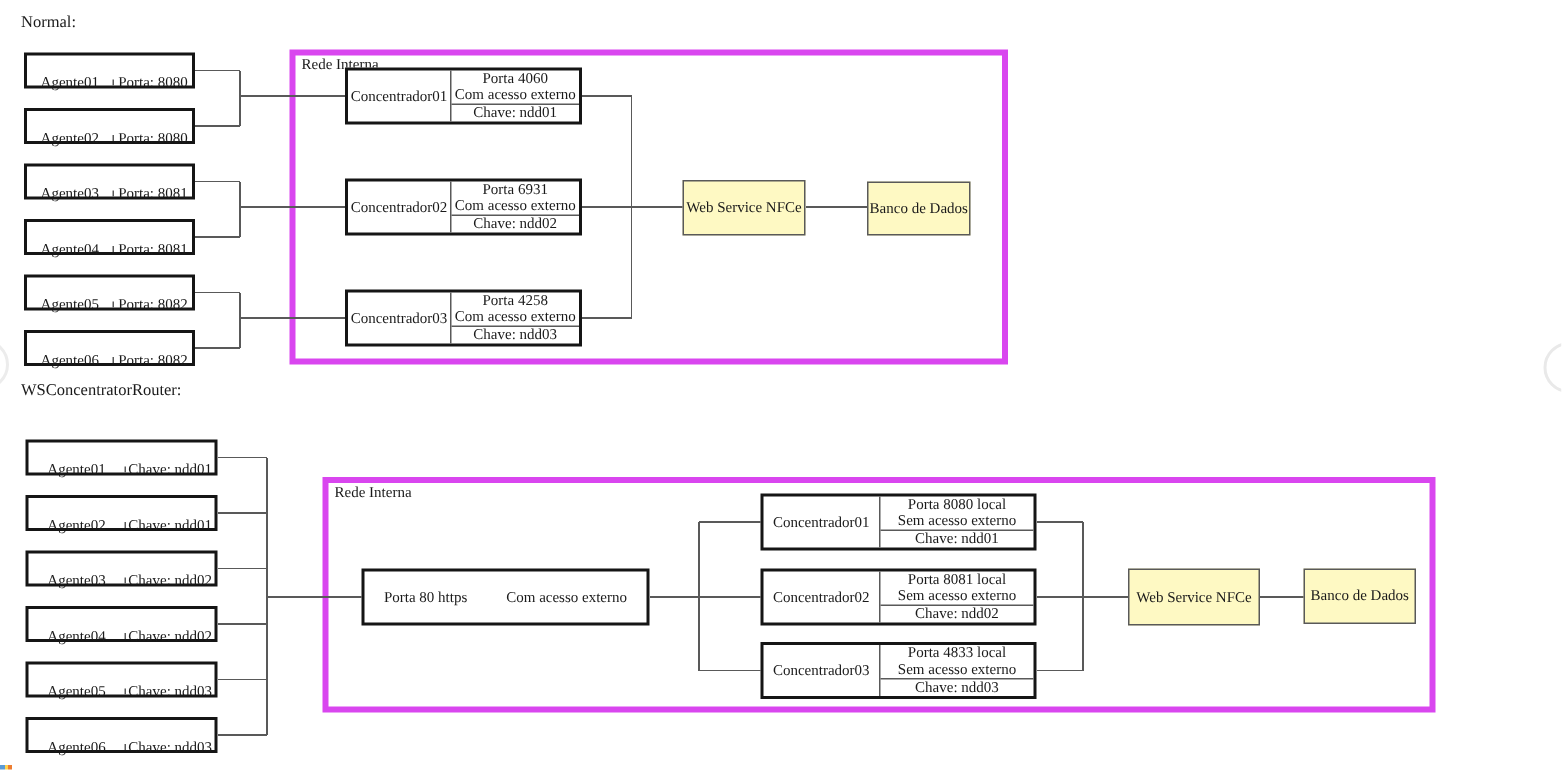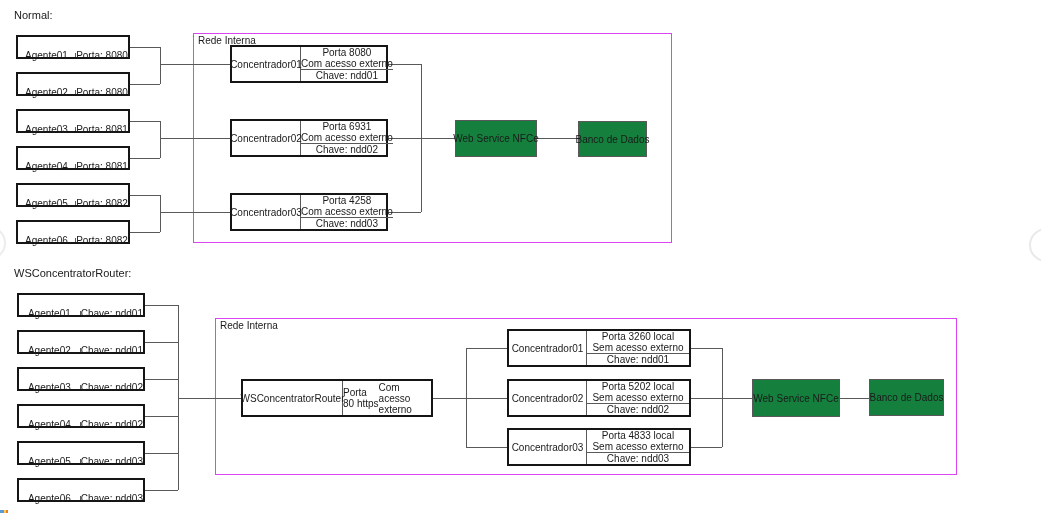--- a/index.html
+++ b/index.html
@@ -1,40 +1,40 @@
 <!DOCTYPE html>
 <html><head>
 <meta charset="utf-8">
 <style>
   html,body{margin:0;padding:0;background:#fff;}
   #stage{
     position:relative;width:1041px;height:517px;background:#ffffff;
-    overflow:hidden;font-family:Liberation Sans, sans-serif;color:#1a1a1a;
+    overflow:hidden;font-family:Liberation Serif, serif;color:#1a1a1a;
   }
   .sec-label{position:absolute;font-size:11px;color:#1a1a1a;}
   svg.wires{position:absolute;left:0;top:0;z-index:2;}
   
-  .net{position:absolute;border:1px solid #d946ef;background:transparent;z-index:1;box-sizing:border-box;}
+  .net{position:absolute;border:4px solid #d946ef;background:transparent;z-index:1;box-sizing:border-box;}
   .net .net-label{position:absolute;left:4px;top:1px;font-size:10px;white-space:nowrap;}
   
   .abox{position:absolute;display:flex;border:2px solid #151515;background:#fff;box-sizing:border-box;z-index:3;font-size:10px;}
   .abox .cell{display:flex;align-items:center;justify-content:center;white-space:nowrap;margin-top:16px;}
   .abox .cell.name{border-right:1px solid #595959;}
   
   .cbox{position:absolute;display:flex;border:2px solid #151515;background:#fff;box-sizing:border-box;z-index:3;font-size:10px;}
   .cbox .cname{display:flex;align-items:center;justify-content:center;border-right:1px solid #595959;white-space:nowrap;}
   .cbox .cright{flex:1;display:flex;flex-direction:column;}
   .cbox .cline{flex:1;display:flex;align-items:center;justify-content:center;white-space:nowrap;}
   .cbox .ckey{height:12px;display:flex;align-items:center;justify-content:center;border-top:1px solid #595959;white-space:nowrap;}
   
   .gbox{position:absolute;display:flex;border:2px solid #151515;background:#fff;box-sizing:border-box;z-index:3;font-size:10px;}
   .gbox .gname{display:flex;align-items:center;justify-content:center;border-right:1px solid #595959;white-space:nowrap;}
   .gbox .gright{flex:1;display:flex;flex-direction:row;justify-content:space-around;align-items:center;}
   
-  .sbox{position:absolute;display:flex;align-items:center;justify-content:center;border:1px solid #595959;background:#15803d;box-sizing:border-box;z-index:3;font-size:10px;white-space:nowrap;}
+  .sbox{position:absolute;display:flex;align-items:center;justify-content:center;border:1px solid #595959;background:#fef9c3;box-sizing:border-box;z-index:3;font-size:10px;white-space:nowrap;}
   
   .artifact{position:absolute;z-index:0;}
   #corner-mark{left:0;top:510px;width:8px;height:3px;
     background:linear-gradient(90deg,#5b9bd5 0 45%,#ffd34d 45% 70%,#ed7d31 70% 100%);}
 </style>
 </head>
 <body>
 
 <div id="stage">
 
@@ -115,21 +115,21 @@
     <div class="cell" style="flex:1">Porta: 8082</div>
   </div>
   <div class="abox" style="left:16px;top:220px;width:114px;height:24px">
     <div class="cell name" style="width:57px">Agente06</div>
     <div class="cell" style="flex:1">Porta: 8082</div>
   </div>
 
   <div class="cbox" style="left:230px;top:45px;width:158px;height:38px">
     <div class="cname" style="width:68px">Concentrador01</div>
     <div class="cright">
-      <div class="cline">Porta 8080</div>
+      <div class="cline">Porta 4060</div>
       <div class="cline">Com acesso externo</div>
       <div class="ckey">Chave: ndd01</div>
     </div>
   </div>
   <div class="cbox" style="left:230px;top:119px;width:158px;height:38px">
     <div class="cname" style="width:68px">Concentrador02</div>
     <div class="cright">
       <div class="cline">Porta 6931</div>
       <div class="cline">Com acesso externo</div>
       <div class="ckey">Chave: ndd02</div>
@@ -140,21 +140,21 @@
     <div class="cright">
       <div class="cline">Porta 4258</div>
       <div class="cline">Com acesso externo</div>
       <div class="ckey">Chave: ndd03</div>
     </div>
   </div>
 
   <div class="sbox" style="left:455px;top:120px;width:82px;height:37px">Web Service NFCe</div>
   <div class="sbox" style="left:578px;top:121px;width:69px;height:36px">Banco de Dados</div>
 
-  <div class="sec-label" style="left:14px;top:267px">WSConcentratorRouter:</div>
+  <div class="sec-label" style="left:14px;top:254px">WSConcentratorRouter:</div>
 
   <div class="net" style="left:215px;top:318px;width:742px;height:157px">
     <div class="net-label">Rede Interna</div>
   </div>
 
   <div class="abox" style="left:17px;top:293px;width:128px;height:24px">
     <div class="cell name" style="width:64px">Agente01</div>
     <div class="cell" style="flex:1">Chave: ndd01</div>
   </div>
   <div class="abox" style="left:17px;top:330px;width:128px;height:24px">
@@ -172,39 +172,38 @@
   <div class="abox" style="left:17px;top:441px;width:128px;height:24px">
     <div class="cell name" style="width:64px">Agente05</div>
     <div class="cell" style="flex:1">Chave: ndd03</div>
   </div>
   <div class="abox" style="left:17px;top:478px;width:128px;height:24px">
     <div class="cell name" style="width:64px">Agente06</div>
     <div class="cell" style="flex:1">Chave: ndd03</div>
   </div>
 
   <div class="gbox" style="left:241px;top:379px;width:192px;height:38px">
-    <div class="gname" style="width:99px">WSConcentratorRouter</div>
     <div class="gright">
       <div>Porta 80 https</div>
       <div>Com acesso externo</div>
     </div>
   </div>
 
   <div class="cbox" style="left:507px;top:329px;width:184px;height:38px">
     <div class="cname" style="width:77px">Concentrador01</div>
     <div class="cright">
-      <div class="cline">Porta 3260 local</div>
+      <div class="cline">Porta 8080 local</div>
       <div class="cline">Sem acesso externo</div>
       <div class="ckey">Chave: ndd01</div>
     </div>
   </div>
   <div class="cbox" style="left:507px;top:379px;width:184px;height:38px">
     <div class="cname" style="width:77px">Concentrador02</div>
     <div class="cright">
-      <div class="cline">Porta 5202 local</div>
+      <div class="cline">Porta 8081 local</div>
       <div class="cline">Sem acesso externo</div>
       <div class="ckey">Chave: ndd02</div>
     </div>
   </div>
   <div class="cbox" style="left:507px;top:428px;width:184px;height:38px">
     <div class="cname" style="width:77px">Concentrador03</div>
     <div class="cright">
       <div class="cline">Porta 4833 local</div>
       <div class="cline">Sem acesso externo</div>
       <div class="ckey">Chave: ndd03</div>

